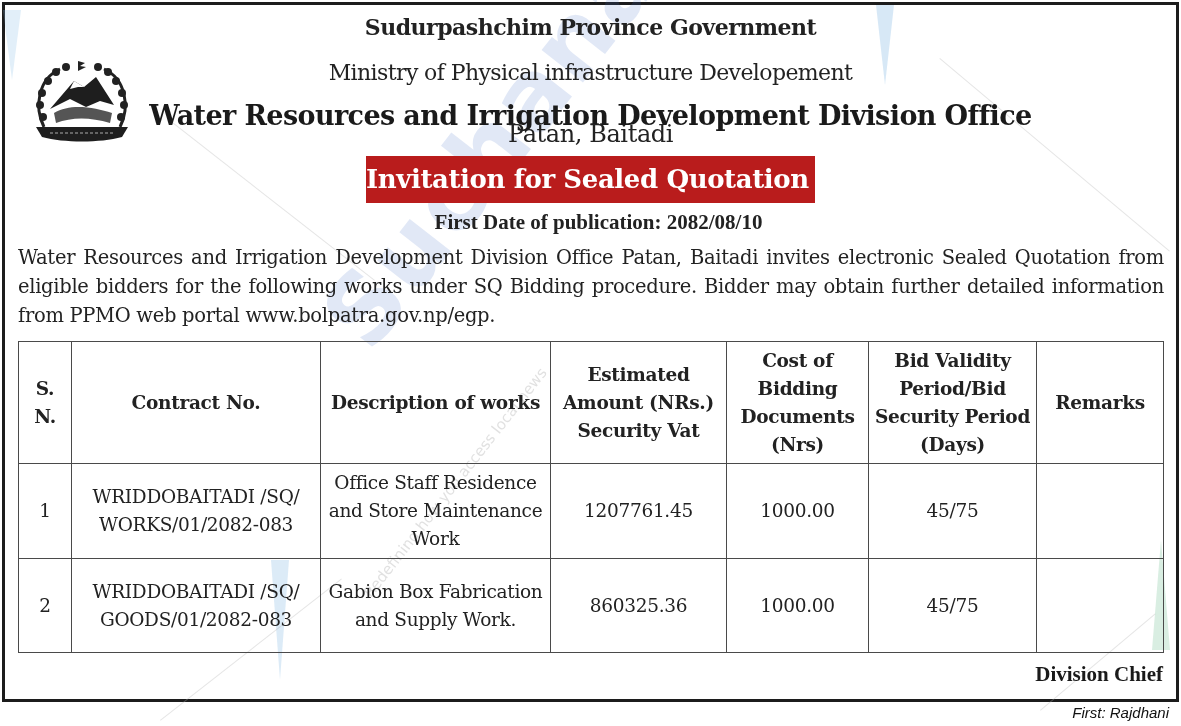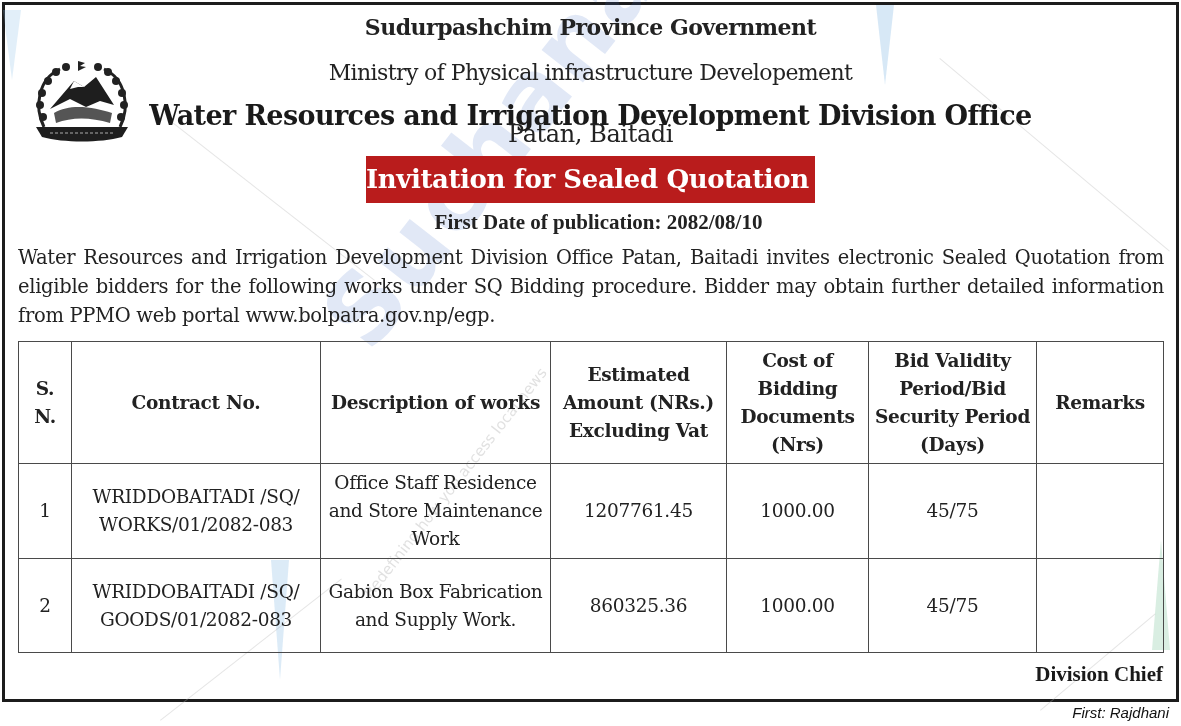--- a/index.html
+++ b/index.html
@@ -100,21 +100,21 @@
       <col style="width:176px">
       <col style="width:142px">
       <col style="width:168px">
       <col style="width:127px">
   </colgroup>
   <thead>
     <tr>
       <th>S. N.</th>
       <th>Contract No.</th>
       <th>Description of works</th>
-      <th>Estimated Amount (NRs.) Excluding Vat</th>
+      <th>Estimated Amount (NRs.) Security Vat</th>
       <th>Cost of Bidding Documents (Nrs)</th>
       <th>Bid Validity Period/Bid Security Period (Days)</th>
       <th>Remarks</th>
     </tr>
   </thead>
   <tbody>
     <tr class="r1">
       <td>1</td>
       <td>WRIDDOBAITADI /SQ/ WORKS/01/2082-083</td>
       <td>Office Staff Residence and Store Maintenance Work</td>

